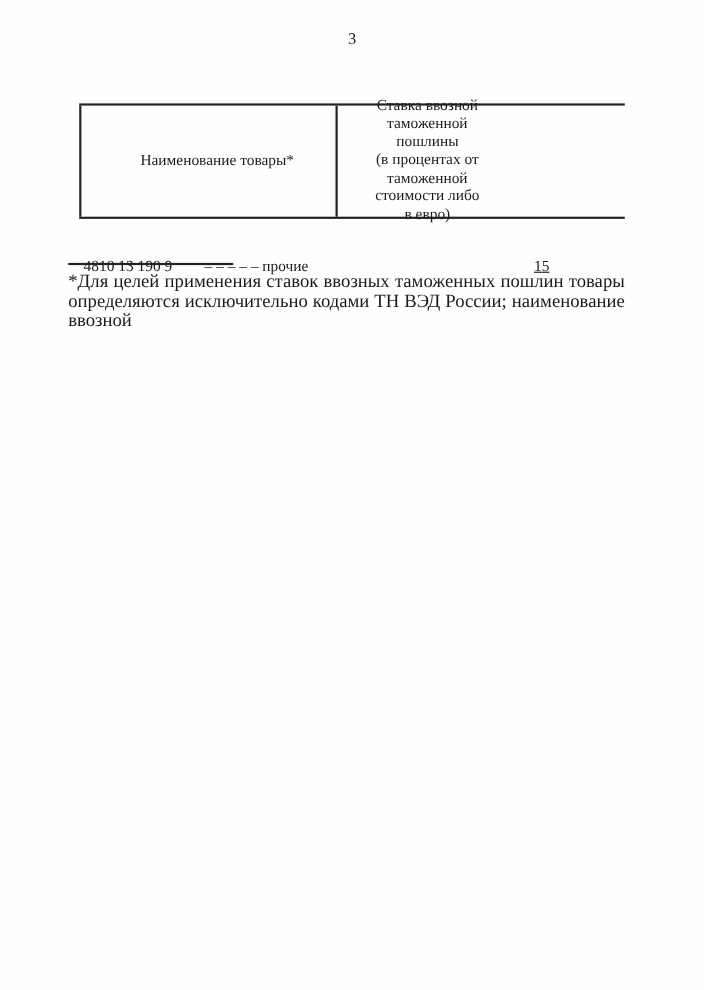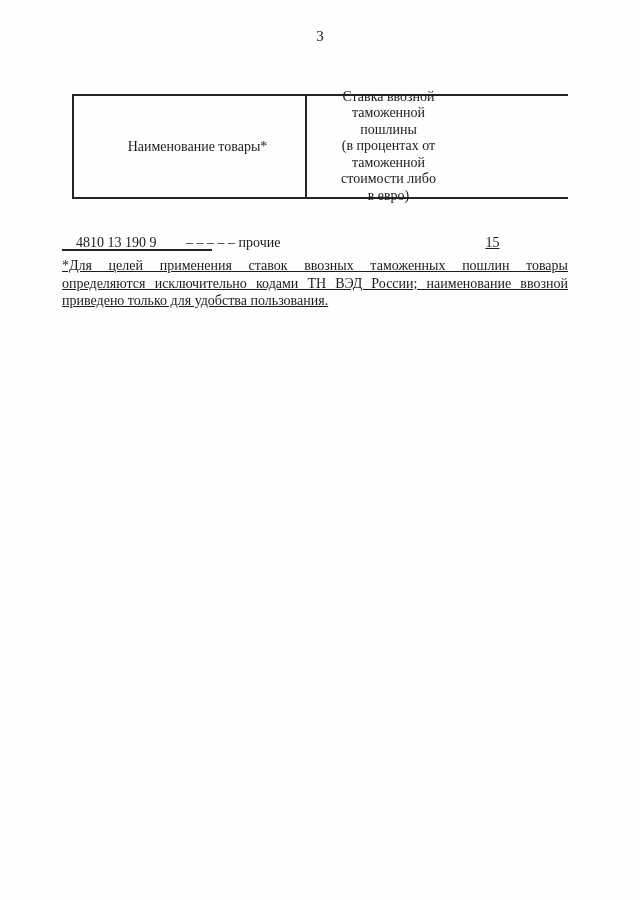--- a/index.html
+++ b/index.html
@@ -60,26 +60,25 @@
     display: flex;
     margin-top: 36px;
   }
   .t-row > div { box-sizing: border-box; }
   .rc-code { width: 112px; padding-left: 4px; }
   .rc-name { width: 233px; padding-left: 2px; }
   .rc-rate { width: 151px; text-align: center; text-decoration: underline; }
   
   .footnote {
     position: absolute;
-    top: 249px;
+    top: 239px;
     left: 62px;
     width: 506px;
-    font-size: 14px;
+    font-size: 17px;
     line-height: 17.5px;
-    text-decoration: underline;
   }
   .footnote-rule {
     width: 150px;
     height: 0;
     border-top: 2px solid #232323;
     margin-bottom: 6px;
   }
   .fn-line-just {
     text-align: justify;
     text-align-last: justify;
@@ -110,16 +109,15 @@
       <div class="rc-code">4810 13 190 9</div>
       <div class="rc-name">– – – – – прочие</div>
       <div class="rc-rate">15</div>
     </div>
   </div>
 
   <div class="footnote">
     <div class="footnote-rule"></div>
     <div class="fn-line-just">*Для целей применения ставок ввозных таможенных пошлин товары</div>
     <div class="fn-line-just">определяются исключительно кодами ТН ВЭД России; наименование ввозной</div>
-    <div class="fn-line-last">приведено только для удобства пользования.</div>
   </div>
 
 </div>
 
 </body></html>

